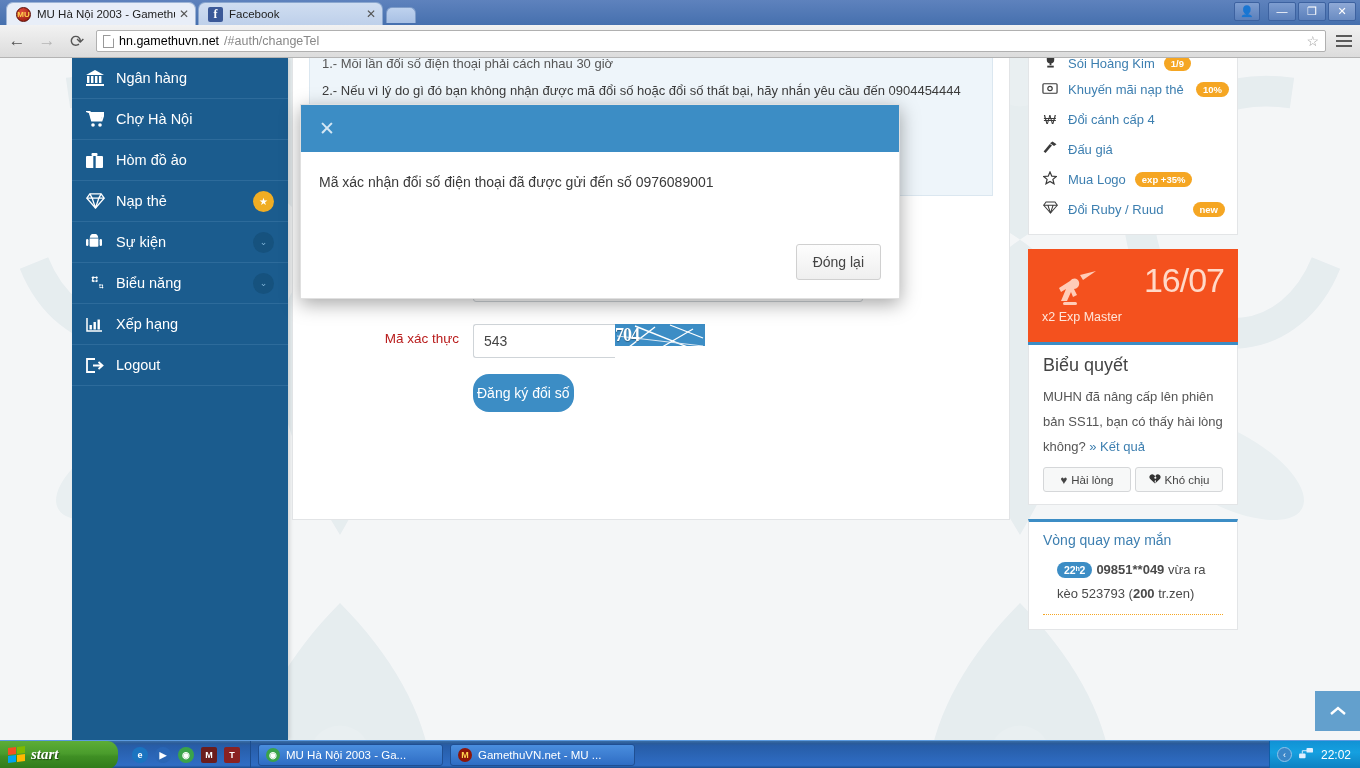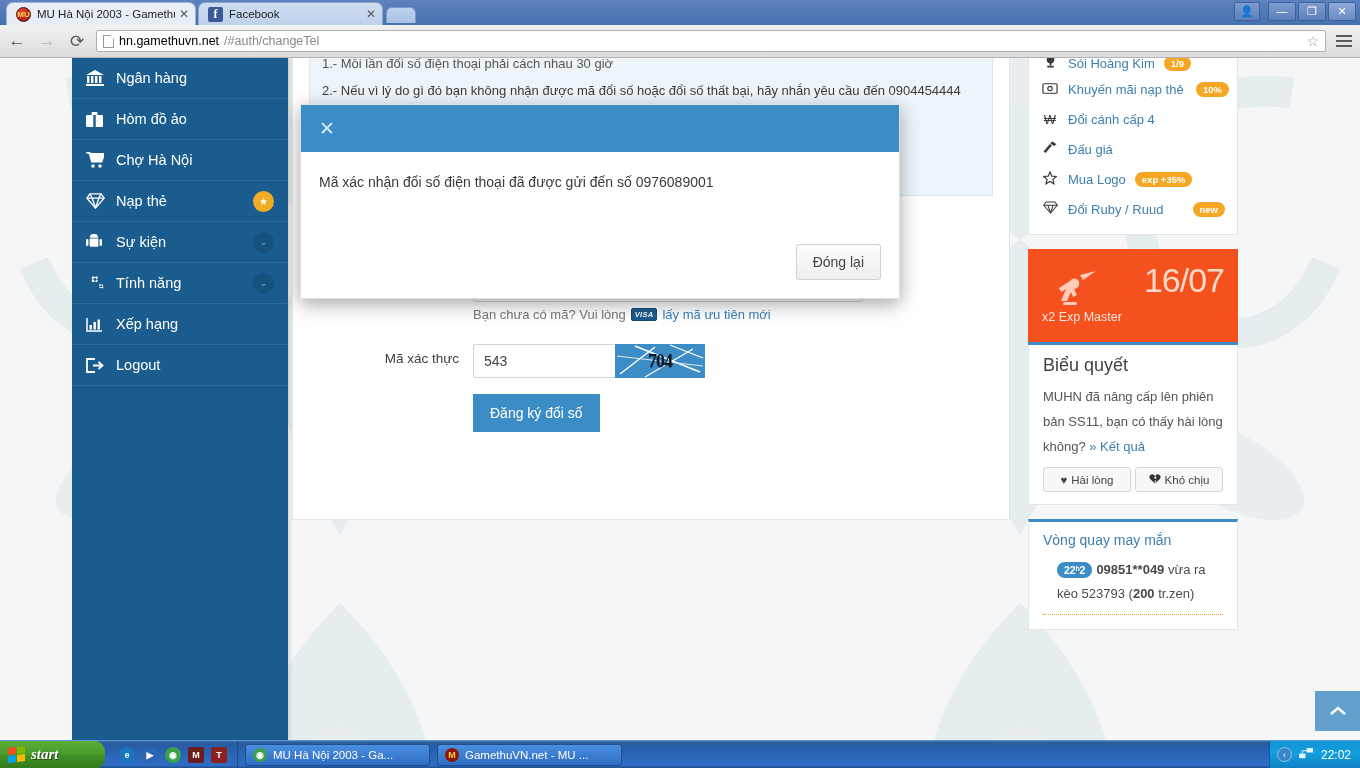--- a/index.html
+++ b/index.html
@@ -192,21 +192,21 @@
     padding: 4px 12px 10px;
     font-size: 13px; color: #3b3b3b; line-height: 27px;
   }
   .notice-line.clipped { margin-top: -12px; color: #555; }
 
   #form-area { padding: 22px 0 0 0; font-size: 13.5px; color: #3c3c3c; }
   .form-row { display: flex; align-items: flex-start; margin-bottom: 16px; }
   .form-label {
     width: 180px; flex: 0 0 180px;
     text-align: right; padding-right: 14px; padding-top: 7px;
-    color: #404040; font-size: 13.5px;
+    color: #b91c1c; font-size: 13.5px;
   }
   .form-input {
     height: 34px; width: 390px;
     border: 1px solid #cfd4d8; border-radius: 3px;
     background: #fff;
     padding: 0 10px;
     font-size: 13.5px; color: #444;
     display: flex; align-items: center;
   }
   .hint-row { font-size: 13px; color: #777; padding-top: 5px; display: flex; align-items: center; gap: 5px;}
@@ -219,34 +219,34 @@
   }
   .hint-link { color: #3a7fb8; }
   .captcha-wrap { display: flex; }
   .captcha-input {
     height: 34px; width: 142px;
     border: 1px solid #cfd4d8; border-radius: 3px 0 0 3px; border-right: none;
     padding: 0 10px; display:flex; align-items:center;
     font-size: 14px; color: #444;
   }
   .captcha-img {
-    width: 90px; height: 34px;
+    width: 90px; height: 22px;
     background: #3c8dc5;
     position: relative;
-    display: flex; align-items: center; justify-content: center;
-    color: #0f172a; font-weight: bold; font-size: 18px;
+    display: flex; align-items: center; justify-content: flex-start;
+    color: #ffffff; font-weight: bold; font-size: 18px;
     font-family: "Liberation Serif", serif;
     overflow: hidden;
   }
   .captcha-img svg { position: absolute; inset: 0; }
   .captcha-img span { position: relative; z-index: 2; text-shadow: 0 1px 1px rgba(0,0,0,.35); letter-spacing: -1px;}
   .btn-primary {
     background: #3c8dc5; color: #fff;
-    border: none; border-radius: 0;
-    padding: 11px 17px;
+    border: none; border-radius: 16px;
+    padding: 11px 4px;
     font-size: 14px;
     font-family: "Liberation Sans", sans-serif;
   }
 
   
   #right-col { position: absolute; left: 1028px; top: 0; width: 210px; }
   .rc-panel {
     background: #fff;
     border: 1px solid #e3e5e7;
     margin-bottom: 14px;
@@ -347,21 +347,21 @@
 
   
   #taskbar {
     position: absolute; left: 0; bottom: 0;
     width: 1360px; height: 28px;
     background: linear-gradient(to bottom,#3a6ea5 0%,#2a5b9a 9%,#275da8 18%,#2f6dc4 90%,#1c4c8c 100%);
     border-top: 1px solid #5b9ae0;
     display: flex; align-items: center;
   }
   #start-btn {
-    width: 105px; height: 28px;
+    width: 118px; height: 28px;
     background: linear-gradient(to bottom,#5dad37 0%,#4a9c2c 45%,#3f8f24 55%,#2f7a1a 100%);
     border-radius: 0 11px 11px 0;
     display: flex; align-items: center; gap: 6px;
     padding-left: 8px;
     color: #fff; font-style: italic; font-weight: bold; font-size: 15px;
     font-family: "Liberation Serif", serif;
     text-shadow: 1px 1px 1px rgba(0,0,0,.5);
   }
   #start-flag {
     width: 17px; height: 15px;
@@ -482,38 +482,38 @@
               <rect x="5" y="6" width="2.4" height="7"></rect>
               <rect x="9" y="6" width="2.4" height="7"></rect>
               <rect x="13" y="6" width="2.4" height="7"></rect>
               <rect x="0" y="14" width="18" height="2"></rect>
             </svg>
         </span>
         <span class="side-label">Ngân hàng</span>
       </div>
       <div class="side-item">
         <span class="side-ico">
-          <svg width="17" height="15" viewBox="0 0 17 15" fill="#fff">
-              <rect x="0" y="3" width="17" height="12" rx="1"></rect>
-              <rect x="5.5" y="0" width="6" height="3" rx="1"></rect>
-              <rect x="7.3" y="3" width="2.4" height="12" fill="#1b5c8e"></rect>
-            </svg>
-        </span>
-        <span class="side-label">Hòm đồ ảo</span>
-      </div>
-      <div class="side-item">
-        <span class="side-ico">
           <svg width="18" height="16" viewBox="0 0 18 16" fill="#fff">
               <path d="M0 1h3l2.5 9h9l2.5-7H5"></path>
               <path d="M0 0h3.4l2.6 9.5h9.5l2.5-7.5H5.2l.5 2h10.6" fill="none" stroke="#fff" stroke-width="2"></path>
               <circle cx="7" cy="14" r="1.8"></circle>
               <circle cx="14" cy="14" r="1.8"></circle>
             </svg>
         </span>
         <span class="side-label">Chợ Hà Nội</span>
+      </div>
+      <div class="side-item">
+        <span class="side-ico">
+          <svg width="17" height="15" viewBox="0 0 17 15" fill="#fff">
+              <rect x="0" y="3" width="17" height="12" rx="1"></rect>
+              <rect x="5.5" y="0" width="6" height="3" rx="1"></rect>
+              <rect x="7.3" y="3" width="2.4" height="12" fill="#1b5c8e"></rect>
+            </svg>
+        </span>
+        <span class="side-label">Hòm đồ ảo</span>
       </div>
       <div class="side-item highlight">
         <span class="side-ico">
           <svg width="19" height="16" viewBox="0 0 20 17" fill="none" stroke="#fff" stroke-width="1.4">
               <path d="M4 1h12l3.2 4.5L10 16 .8 5.5Z"></path>
               <path d="M.8 5.5h18.4M6.5 5.5 10 16M13.5 5.5 10 16M4 1l2.5 4.5M16 1l-2.5 4.5"></path>
             </svg>
         </span>
         <span class="side-label">Nạp thẻ</span>
         <span class="badge-star">★</span>
@@ -532,21 +532,21 @@
       </div>
       <div class="side-item">
         <span class="side-ico">
           <svg width="19" height="16" viewBox="0 0 20 17" fill="#fff">
               <path d="M7.5 1.2 8.6 2a5 5 0 0 1 1.6 0l1.1-.8 1.3 1.3-.8 1.1a5 5 0 0 1 0 1.6l.8 1.1-1.3 1.3-1.1-.8a5 5 0 0 1-1.6 0l-1.1.8L5.7 6.3l.8-1.1a5 5 0 0 1 0-1.6l-.8-1.1Z"></path>
               <circle cx="9.4" cy="4.5" r="1.7" fill="#1b5c8e"></circle>
               <path d="M14.6 9.6l.8.6c.4 0 .8.1 1.1.2l.8-.5.9.9-.5.8c.1.3.2.7.2 1.1l.6.8-.9.9-.8-.6c-.4 0-.8-.1-1.1-.2l-.8.5-.9-.9.5-.8a3.4 3.4 0 0 1-.2-1.1l-.6-.8Z"></path>
               <circle cx="16" cy="12" r="1.2" fill="#1b5c8e"></circle>
             </svg>
         </span>
-        <span class="side-label">Tính năng</span>
+        <span class="side-label">Biểu năng</span>
         <span class="badge-caret">⌄</span>
       </div>
       <div class="side-item">
         <span class="side-ico">
           <svg width="17" height="15" viewBox="0 0 17 15" fill="none" stroke="#fff" stroke-width="1.5">
               <path d="M1 1v13h15"></path>
               <rect x="3.5" y="8" width="2.4" height="4.5" fill="#fff" stroke="none"></rect>
               <rect x="7.5" y="5" width="2.4" height="7.5" fill="#fff" stroke="none"></rect>
               <rect x="11.5" y="2.5" width="2.4" height="10" fill="#fff" stroke="none"></rect>
             </svg>
@@ -575,25 +575,20 @@
 
       <div id="form-area">
         <div class="form-row">
           <div class="form-label">Số</div>
           <div class="form-input"></div>
         </div>
         <div class="form-row">
           <div class="form-label">hoặc mã Google</div>
           <div>
             <div class="form-input"></div>
-            <div class="hint-row">
-              <span>Bạn chưa có mã? Vui lòng</span>
-              <span class="visa-chip">VISA</span>
-              <span class="hint-link">lấy mã ưu tiên mới</span>
-            </div>
           </div>
         </div>
         <div class="form-row" style="margin-top:22px">
           <div class="form-label">Mã xác thực</div>
           <div class="captcha-wrap">
             <div class="captcha-input">543</div>
             <div class="captcha-img">
               <svg viewBox="0 0 90 34">
                 <line x1="5" y1="30" x2="40" y2="3" stroke="#fff" stroke-width="1.4"></line>
                 <line x1="20" y1="2" x2="85" y2="28" stroke="#fff" stroke-width="1.4"></line>

